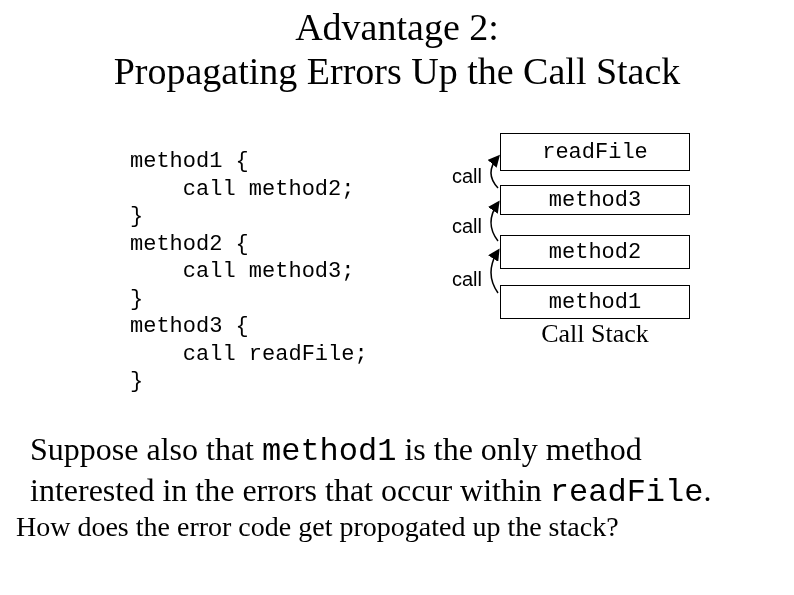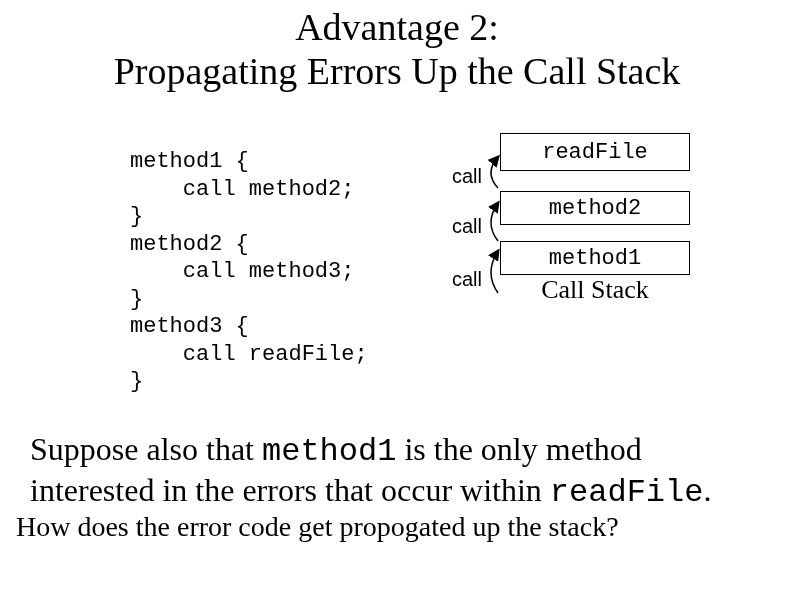--- a/index.html
+++ b/index.html
@@ -128,20 +128,21 @@
         <path d="M0,0 L8,4 L0,8 Z" fill="#000"></path>
       </marker>
     </defs>
     <path d="M 18 55 Q 4 40 18 24" fill="none" stroke="#000" stroke-width="1.5" marker-end="url(#ah)"></path>
     <path d="M 18 108 Q 4 90 18 70" fill="none" stroke="#000" stroke-width="1.5" marker-end="url(#ah)"></path>
     <path d="M 18 160 Q 4 140 18 118" fill="none" stroke="#000" stroke-width="1.5" marker-end="url(#ah)"></path>
   </svg>
 
   <div class="stack">
     <div class="stack-box box-top">readFile</div>
+    <div class="stack-box box-mid">method3</div>
     <div class="stack-box box-low">method2</div>
     <div class="stack-box box-bot">method1</div>
     <div class="stack-label">Call Stack</div>
   </div>
 
   <div class="paragraph">
     <span>Suppose also that </span><span class="mono">method1</span><span> is the only method interested in the errors that occur within </span><span class="mono">readFile</span><span>.</span>
   </div>
 
   <div class="question">How does the error code get propogated up the stack?</div>

